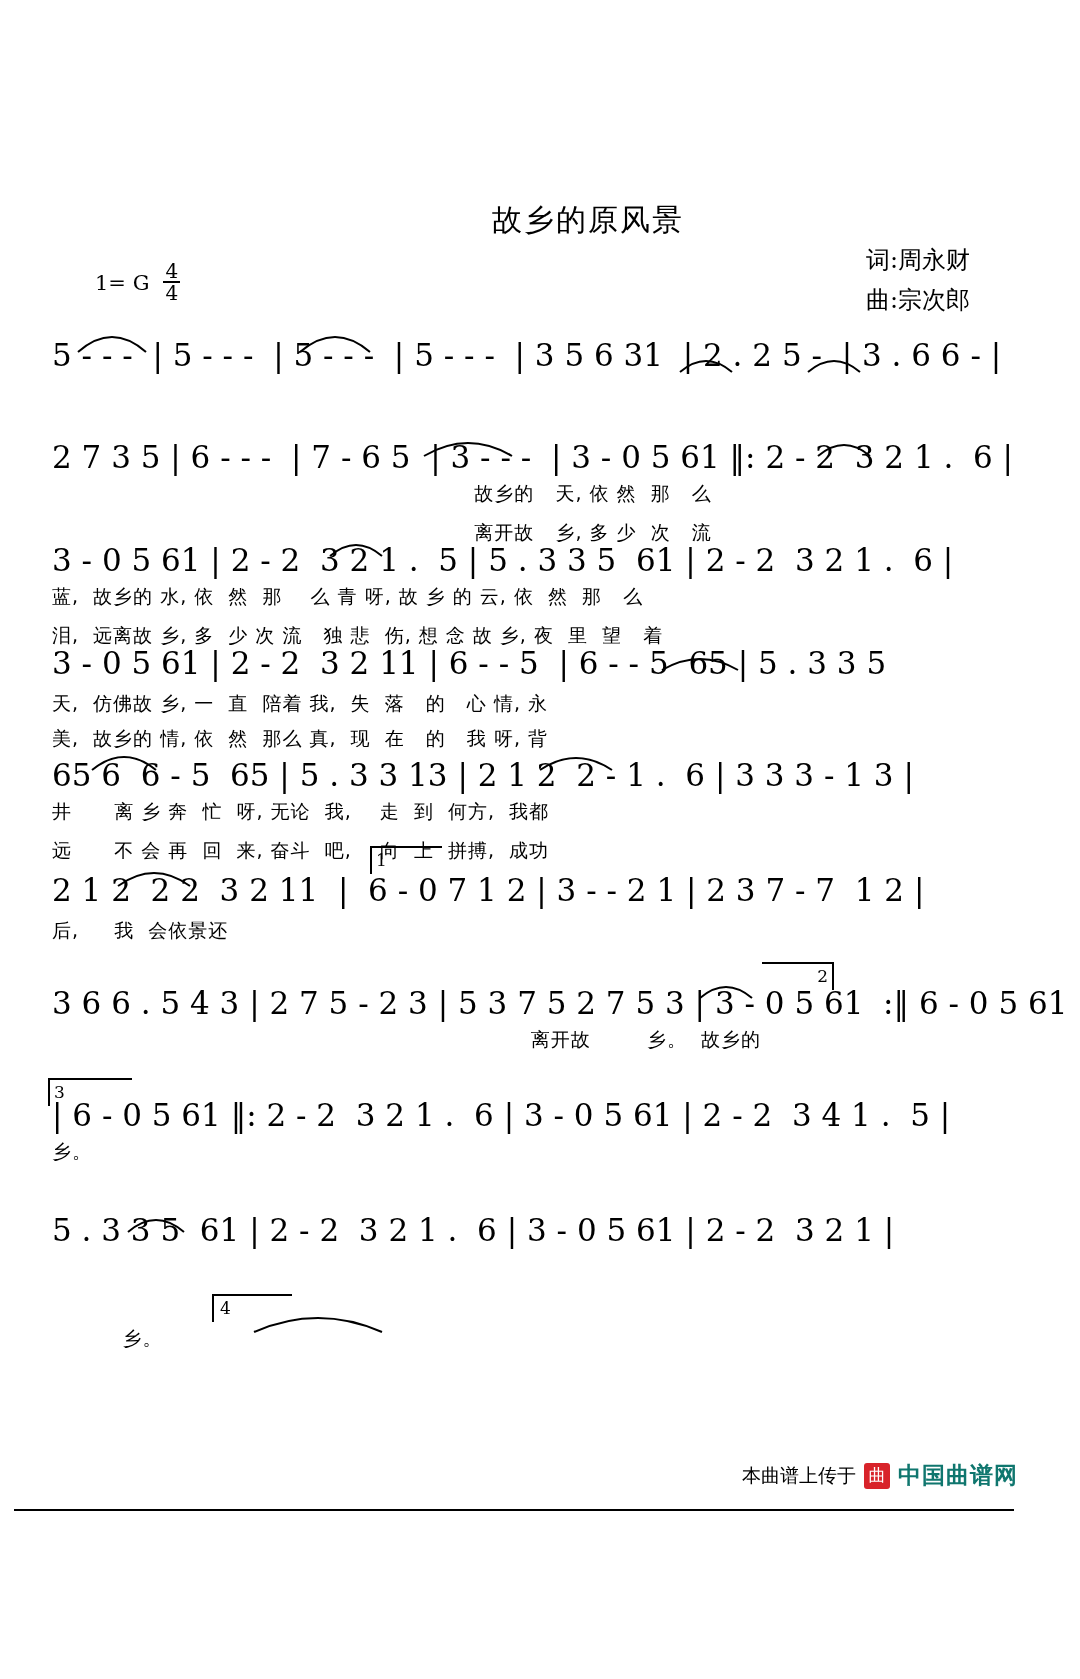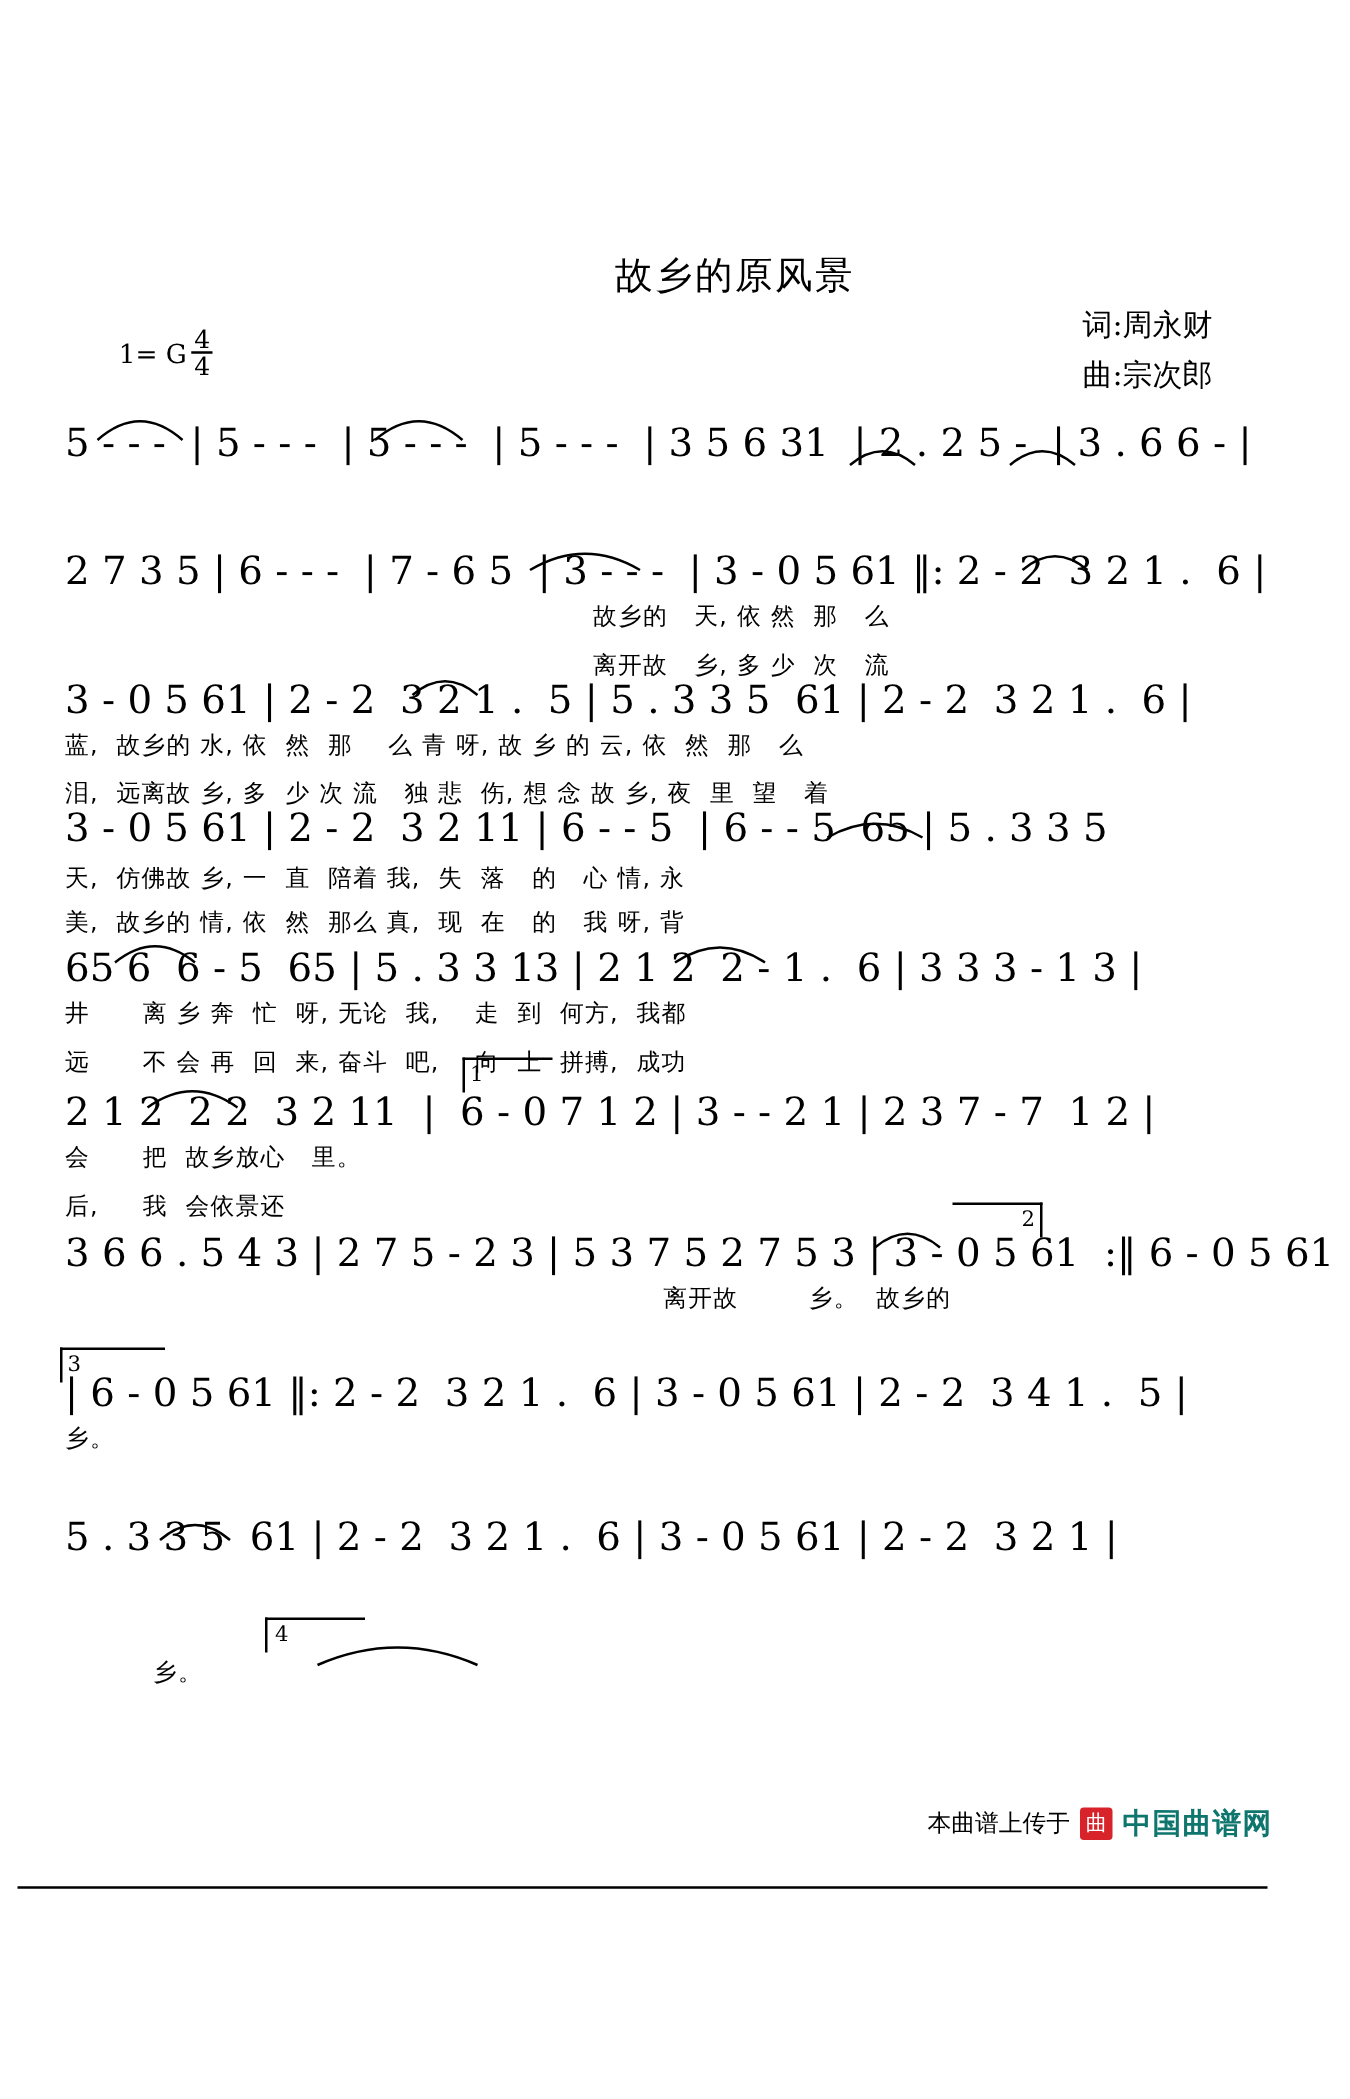--- a/index.html
+++ b/index.html
@@ -43,21 +43,21 @@
     font-family: "DejaVu Serif", serif;
   }
   .keysig {
     position: absolute;
     left: 95px;
     top: 262px;
     font-size: 21px;
     font-family: "DejaVu Serif", serif;
     display: flex;
     align-items: center;
-    gap: 4px;
+    gap: 14px;
   }
   .keysig .frac {
     display: inline-block;
     text-align: center;
     line-height: 1.0;
     font-size: 20px;
     transform: translateY(-1px);
   }
   .keysig .frac .num {
     display: block;
@@ -91,21 +91,21 @@
     letter-spacing: 1px;
   }
   .lyric2 {
     margin-top: 11px;
   }
 
   
   .footer {
     position: absolute;
     right: 62px;
-    bottom: 205px;
+    bottom: 188px;
     display: flex;
     align-items: center;
     gap: 8px;
     font-family: "DejaVu Sans", sans-serif;
     font-size: 19px;
   }
   .brandbox {
     width: 26px; height: 26px;
     background: #d8232a;
     color: #fff;
@@ -181,21 +181,20 @@
   </div>
 
   <div class="row" style="top:760px;">
     <div class="notes">65 6  6 - 5  65 | 5 . 3 3 13 | 2 1 2  2 - 1 .  6 | 3 3 3 - 1 3 |</div>
     <div class="lyric">井      离 乡 奔  忙  呀, 无论  我,    走  到  何方,  我都</div>
     <div class="lyric lyric2">远      不 会 再  回  来, 奋斗  吧,    向  上  拼搏,  成功</div>
   </div>
 
   <div class="row" style="top:875px;">
     <div class="notes">2 1 2  2 2  3 2 11  |  6 - 0 7 1 2 | 3 - - 2 1 | 2 3 7 - 7  1 2 |</div>
-    <div class="lyric">会      把  故乡放心   里。</div>
     <div class="lyric lyric2">后,     我  会依景还</div>
   </div>
 
   <div class="row" style="top:988px;">
     <div class="notes">3 6 6 . 5 4 3 | 2 7 5 - 2 3 | 5 3 7 5 2 7 5 3 | 3 - 0 5 61  :‖ 6 - 0 5 61</div>
     <div class="lyric">                                                                    离开故        乡。  故乡的</div>
   </div>
 
   <div class="row" style="top:1100px;">
     <div class="notes">| 6 - 0 5 61 ‖: 2 - 2  3 2 1 .  6 | 3 - 0 5 61 | 2 - 2  3 4 1 .  5 |</div>

